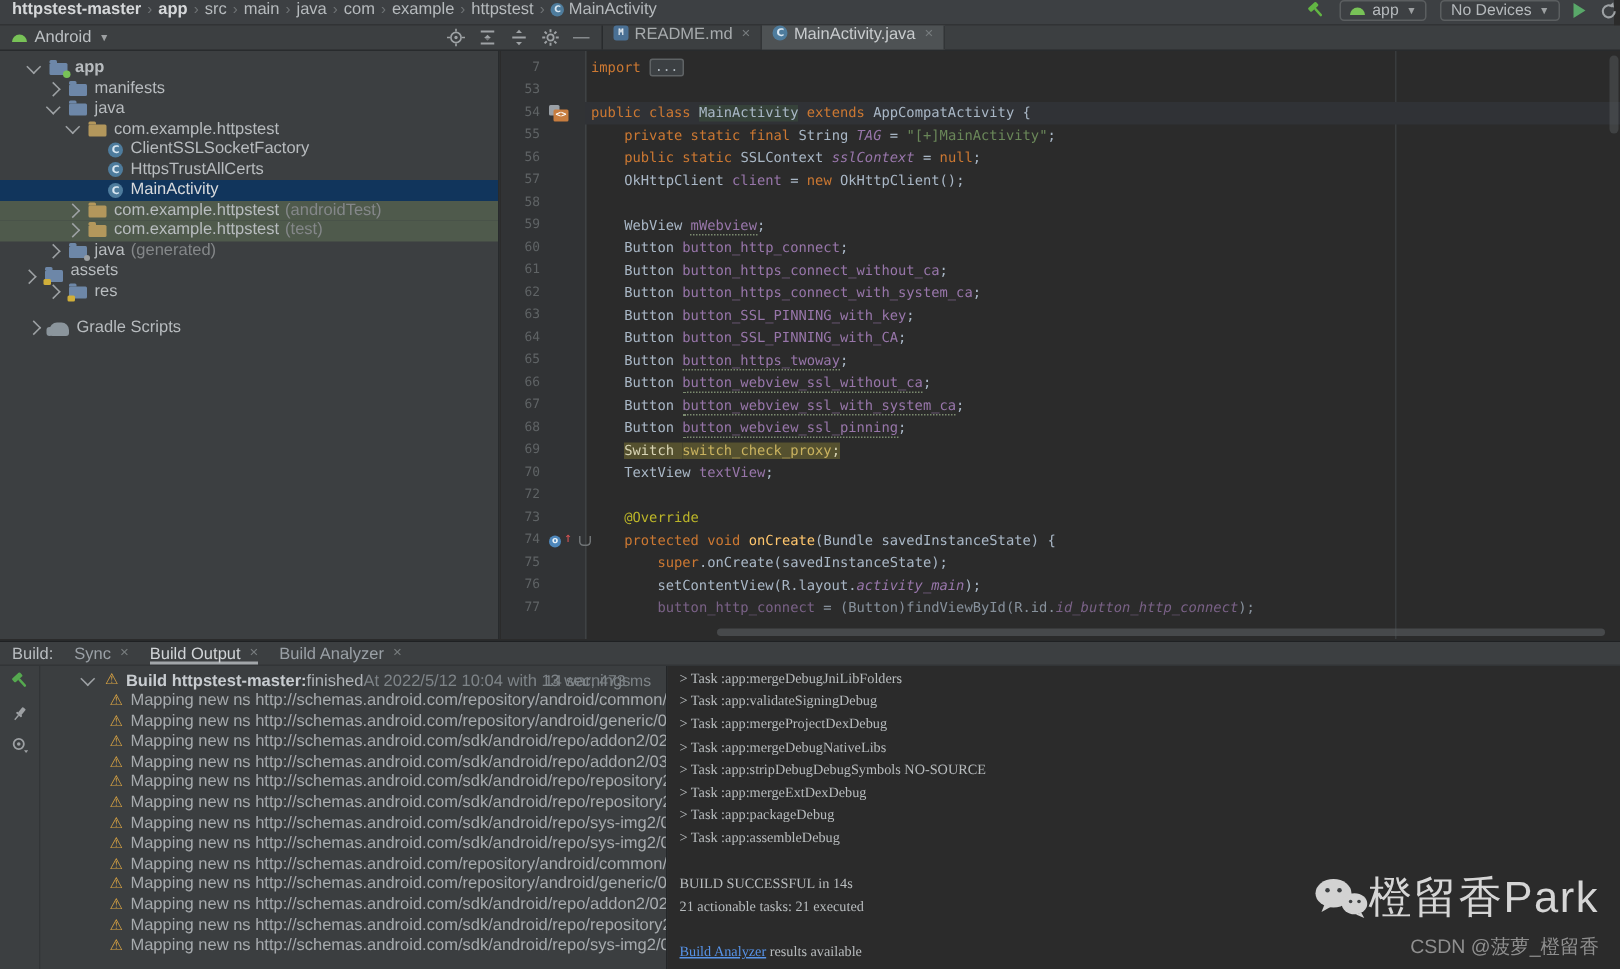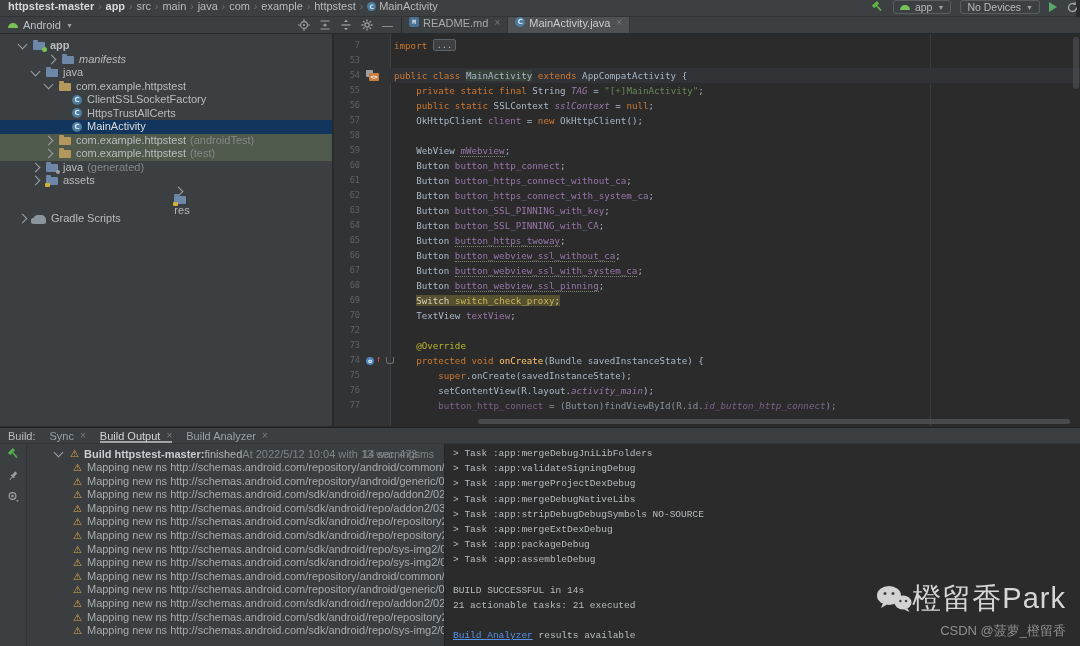--- a/index.html
+++ b/index.html
@@ -94,21 +94,21 @@
   #btree{width:417px;flex:none;background:#3b3e40;overflow:hidden;padding-top:3px;border-right:1px solid #242628}
   .wrow{height:13.6px;line-height:13.6px;font-size:11px;color:#a7abae;white-space:nowrap;overflow:hidden;display:flex;align-items:center;padding-left:46px}
   .warnico{color:#d9a343;font-size:10px;margin-right:5px;flex:none}
   #btreehead{height:14px;line-height:14px;font-size:11px;display:flex;align-items:center;padding-left:28px;position:relative;white-space:nowrap;overflow:hidden}
   #btreehead .chev{width:6px;height:6px;border-right:1.4px solid #9ea2a5;border-bottom:1.4px solid #9ea2a5;display:inline-block;transform:rotate(45deg);margin-right:8px;margin-top:-3px;flex:none}
   #btreehead .t1{font-weight:bold;color:#c8ccd0}
   #btreehead .t2{color:#b0b4b8}
   #btreehead .t3{color:#7e8488}
   #btreehead .dur{position:absolute;right:10px;color:#7e8488;font-size:10.5px}
   #bconsole{flex:1;background:#2b2b2b;overflow:hidden;padding:2px 0 0 8px;position:relative}
-  .conline{height:15.2px;line-height:15.2px;font-family:Liberation Mono, monospace;font-size:9.5px;color:#b8bcbe;white-space:pre}
+  .conline{height:15.2px;line-height:15.2px;font-family:Liberation Serif, serif;font-size:9.5px;color:#b8bcbe;white-space:pre}
   .conlink{color:#5793e8;text-decoration:underline;cursor:pointer}
 
   
   #watermark{position:absolute;right:14px;bottom:6px;text-align:right;pointer-events:none}
   #wmrow{display:flex;align-items:center;gap:0;}
   #wmtitle{font-size:29px;color:#d6d6d6;letter-spacing:1px}
   #wmsub{font-size:13px;color:#8f8f8f;margin-top:3px}
 
   svg.icon{display:block}
 </style>
@@ -233,21 +233,21 @@
       </div>
     </div>
 </div>
 
 <div id="project" class="abs">
     <div class="trow" style="padding-left: 19px;">
       <span class="chev d"></span>
       <span class="ticon fold-ic mod"></span>
       <span class="lab" style="font-weight: bold;">app</span>
     </div>
-    <div class="trow" style="padding-left: 48px; font-style: italic;">
+    <div class="trow" style="padding-left: 32px;">
       <span class="chev r"></span>
       <span class="ticon fold-ic"></span>
       <span class="lab">manifests</span>
     </div>
     <div class="trow" style="padding-left: 32px;">
       <span class="chev d"></span>
       <span class="ticon fold-ic"></span>
       <span class="lab">java</span>
     </div>
     <div class="trow" style="padding-left: 45px;">
@@ -281,26 +281,26 @@
       <span class="ticon fold-ic pkg"></span>
       <span class="lab">com.example.httpstest</span>
       <span class="suffix">(test)</span>
     </div>
     <div class="trow" style="padding-left: 32px;">
       <span class="chev r"></span>
       <span class="ticon fold-ic gen"></span>
       <span class="lab">java</span>
       <span class="suffix">(generated)</span>
     </div>
-    <div class="trow" style="padding-left: 32px;">
+    <div class="trow" style="padding-left: 16px; align-items: flex-end;">
       <span class="chev r"></span>
       <span class="ticon fold-ic resy"></span>
       <span class="lab">assets</span>
     </div>
-    <div class="trow" style="padding-left: 32px; flex-direction: column;">
+    <div class="trow" style="padding-left: 32px;">
       <span class="chev r"></span>
       <span class="ticon fold-ic resy"></span>
       <span class="lab">res</span>
     </div>
     <div class="trow" style="padding-left: 19px; margin-top: 11px;">
       <span class="chev r"></span>
       <span class="ticon gradle-ic"></span>
       <span class="lab">Gradle Scripts</span>
     </div>
   </div>

